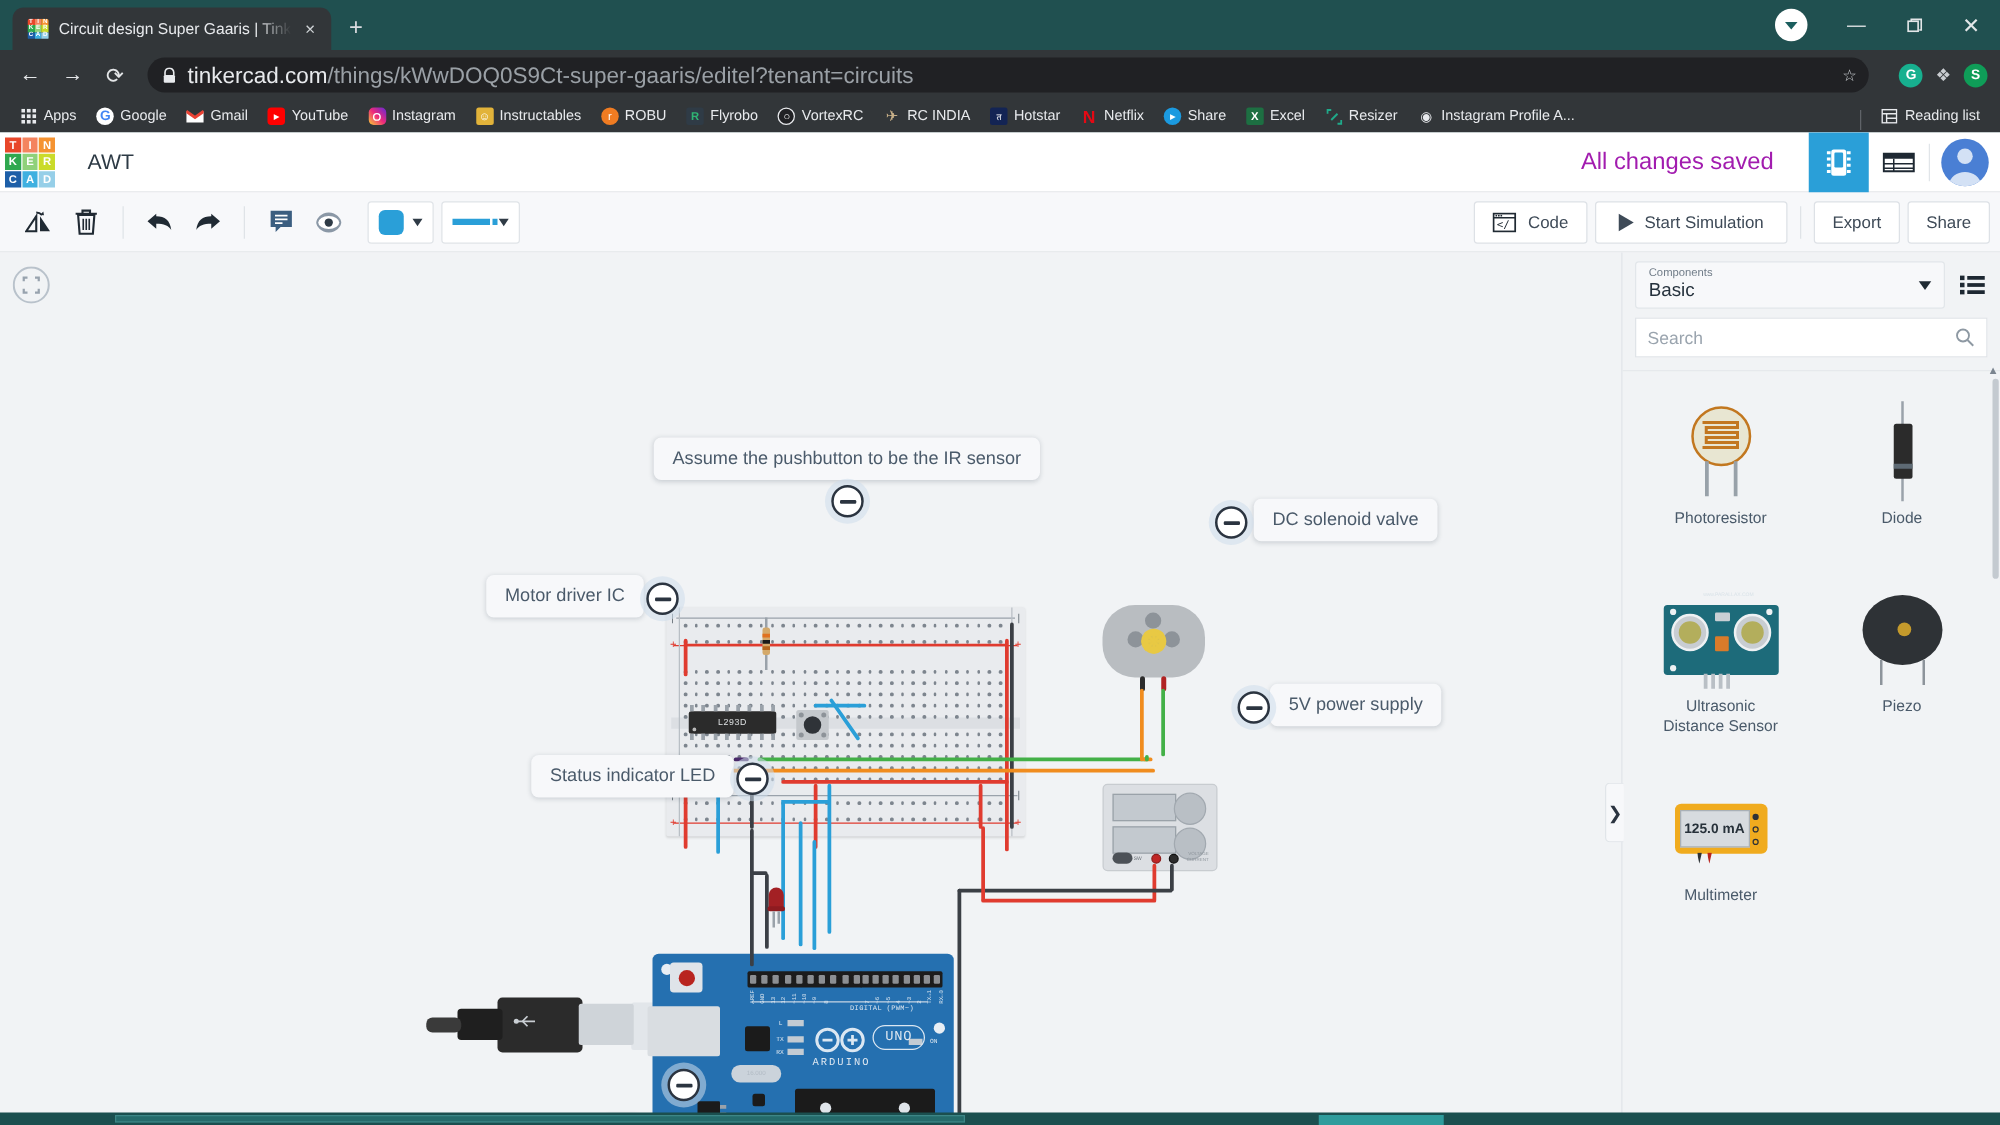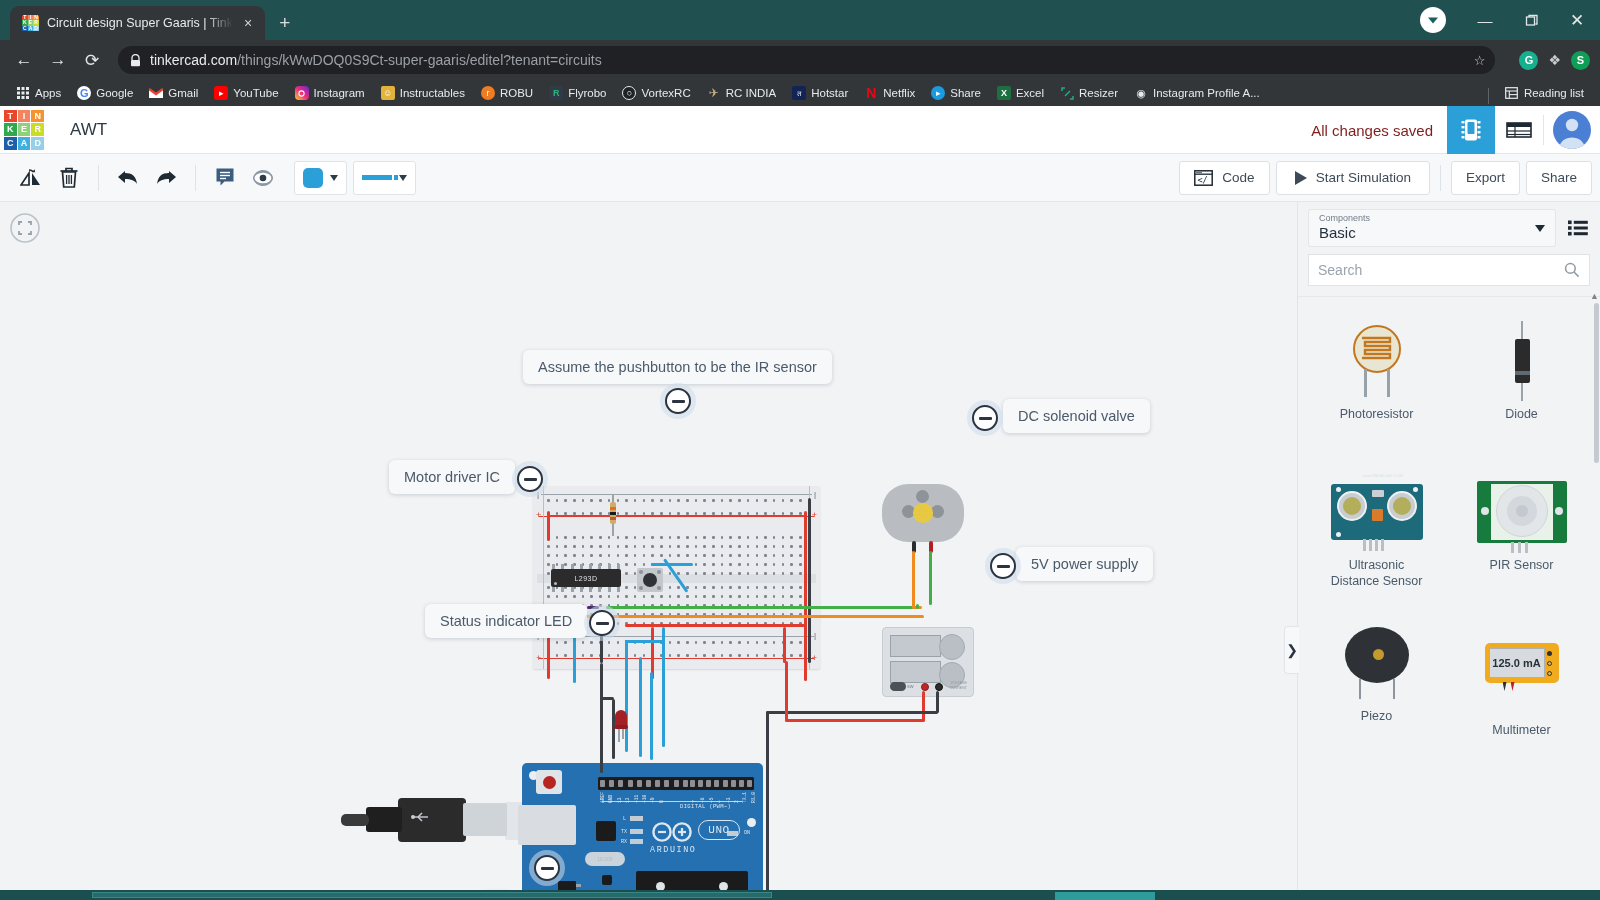--- a/index.html
+++ b/index.html
@@ -50,21 +50,21 @@
 
   .toolbar-nav {
     height: 40px; background: #323639; display: flex; align-items: center; padding: 0 10px; gap: 6px;
   }
   .navbtn { width: 28px; height: 28px; display: flex; align-items: center; justify-content: center; color: #e4e6e8; font-size: 17px; }
   .omnibox {
     flex: 1 1 auto; height: 28px; background: #202124; border-radius: 14px;
     display: flex; align-items: center; gap: 9px; padding: 0 12px; margin: 0 6px;
     position: relative;
   }
-  .omnibox .url { font-size: 14px; color: #9aa0a6; white-space: nowrap; }
+  .omnibox .url { font-size: 18px; color: #9aa0a6; white-space: nowrap; }
   .omnibox .url b { color: #e8eaed; font-weight: normal; }
   .omni-star { position: absolute; right: 10px; color: #c9cdd1; font-size: 13px; }
   .ext-icons { display: flex; align-items: center; gap: 10px; padding-left: 12px; }
   .circ { width: 19px; height: 19px; border-radius: 50%; display: flex; align-items: center; justify-content: center; font-size: 11px; font-weight: bold; color: #fff; }
 
   .bookmarks {
     height: 26px; background: #323639; display: flex; align-items: center; gap: 0px;
     padding: 0 8px; position: relative;
   }
   .bm { display: flex; align-items: center; gap: 5px; padding: 0 8px; height: 22px; }
@@ -84,21 +84,21 @@
     width: 40px; height: 40px; margin: 0 8px 0 4px;
     display: grid; grid-template-columns: repeat(3, 1fr); grid-template-rows: repeat(3, 1fr);
     gap: 1px;
   }
   .tc-logo span {
     display: flex; align-items: center; justify-content: center;
     color: #fff; font-size: 9px; font-weight: bold; font-family: "Liberation Sans", sans-serif;
   }
   .doc-title { font-size: 17px; color: #2d3a45; margin-left: 18px; }
   .tc-header-right { position: absolute; right: 0; top: 0; height: 48px; display: flex; align-items: center; }
-  .saved-text { font-size: 15px; color: #7f1d1d; margin-right: 14px; }
+  .saved-text { font-size: 19px; color: #a21caf; margin-right: 28px; }
   .hdr-sq { width: 48px; height: 48px; display: flex; align-items: center; justify-content: center; }
   .hdr-sq.blue { background: #2a9fd8; }
   .hdr-divider { width: 1px; height: 30px; background: #e1e5e9; }
   .avatar-wrap { width: 56px; height: 48px; display: flex; align-items: center; justify-content: center; }
   .avatar { width: 38px; height: 38px; border-radius: 50%; background: #4a7fd4; display:flex; align-items:flex-end; justify-content:center; overflow:hidden; }
 
   .tc-toolbar {
     height: 48px; background: #f7f8fa; border-bottom: 1px solid #e3e6e9;
     display: flex; align-items: center; padding: 0 6px; position: relative;
   }
@@ -1418,38 +1418,20 @@
                     <div style="width:3px;height:12px;background:#b9bfc5"></div>
                   <div style="width:3px;height:12px;background:#b9bfc5"></div>
                     <div style="width:3px;height:12px;background:#b9bfc5"></div>
                 </div>
               </div>
             </div>
             <div class="comp-name" style="white-space:pre-line">Ultrasonic
 Distance Sensor</div>
           </div>
 
-          <div class="comp-cell">
-            <div class="comp-art">
-              <div class="pir-art">
-                <div style="position:absolute;left:14px;top:3px;width:62px;height:56px;background:#e9f2e9;"></div>
-                <div style="position:absolute;left:19px;top:4px;width:52px;height:52px;border-radius:50%;background:#e2e6e9;border:1.5px solid #cfd5da;"></div>
-                <div style="position:absolute;left:30px;top:15px;width:30px;height:30px;border-radius:50%;background:#d3d8dc;"></div>
-                <div style="position:absolute;left:39px;top:24px;width:12px;height:12px;border-radius:50%;background:#c3c9ce;"></div>
-                <div style="position:absolute;left:4px;top:26px;width:8px;height:8px;border-radius:50%;background:#dfe4e8"></div>
-                <div style="position:absolute;right:4px;top:26px;width:8px;height:8px;border-radius:50%;background:#dfe4e8"></div>
-                <div style="position:absolute;left:34px;bottom:-10px;display:flex;gap:4px">
-                  <div style="width:3px;height:11px;background:#b9bfc5"></div>
-                    <div style="width:3px;height:11px;background:#b9bfc5"></div>
-                    <div style="width:3px;height:11px;background:#b9bfc5"></div>
-                </div>
-              </div>
-            </div>
-            <div class="comp-name">PIR Sensor</div>
-          </div>
 
           <div class="comp-cell">
             <div class="comp-art">
               <div class="piezo-art">
                 <div style="position:absolute;left:0;top:0;width:64px;height:56px;border-radius:50%;background:#2e3236;"></div>
                 <div style="position:absolute;left:28px;top:22px;width:11px;height:11px;border-radius:50%;background:#c49a2c;"></div>
                 <div style="position:absolute;left:14px;top:52px;width:2.5px;height:20px;background:#8d949b;"></div>
                 <div style="position:absolute;left:48px;top:52px;width:2.5px;height:20px;background:#8d949b;"></div>
               </div>
             </div>
@@ -1463,21 +1445,21 @@
                 <div class="multi-screen">125.0 mA</div>
                 <div style="width:10px;display:flex;flex-direction:column;align-items:center;justify-content:space-around;">
                   <div style="width:5px;height:5px;border-radius:50%;background:#2e3236"></div>
                   <div style="width:5px;height:5px;border-radius:50%;border:1px solid #2e3236"></div>
                   <div style="width:5px;height:5px;border-radius:50%;border:1px solid #2e3236"></div>
                 </div>
                 <div style="position:absolute;left:18px;bottom:-8px;width:4px;height:9px;background:#2e3236;clip-path:polygon(0 0,100% 0,50% 100%)"></div>
                 <div style="position:absolute;left:26px;bottom:-8px;width:4px;height:9px;background:#b8241f;clip-path:polygon(0 0,100% 0,50% 100%)"></div>
               </div>
             </div>
-            <div class="comp-name" style="margin-top:14px">Multimeter</div>
+            <div class="comp-name" style="">Multimeter</div>
           </div>
 
         </div>
       </div>
     </div>
   </div>
 
   <div class="taskbar">
     <div class="seg1"></div>
     <div class="seg2"></div>

